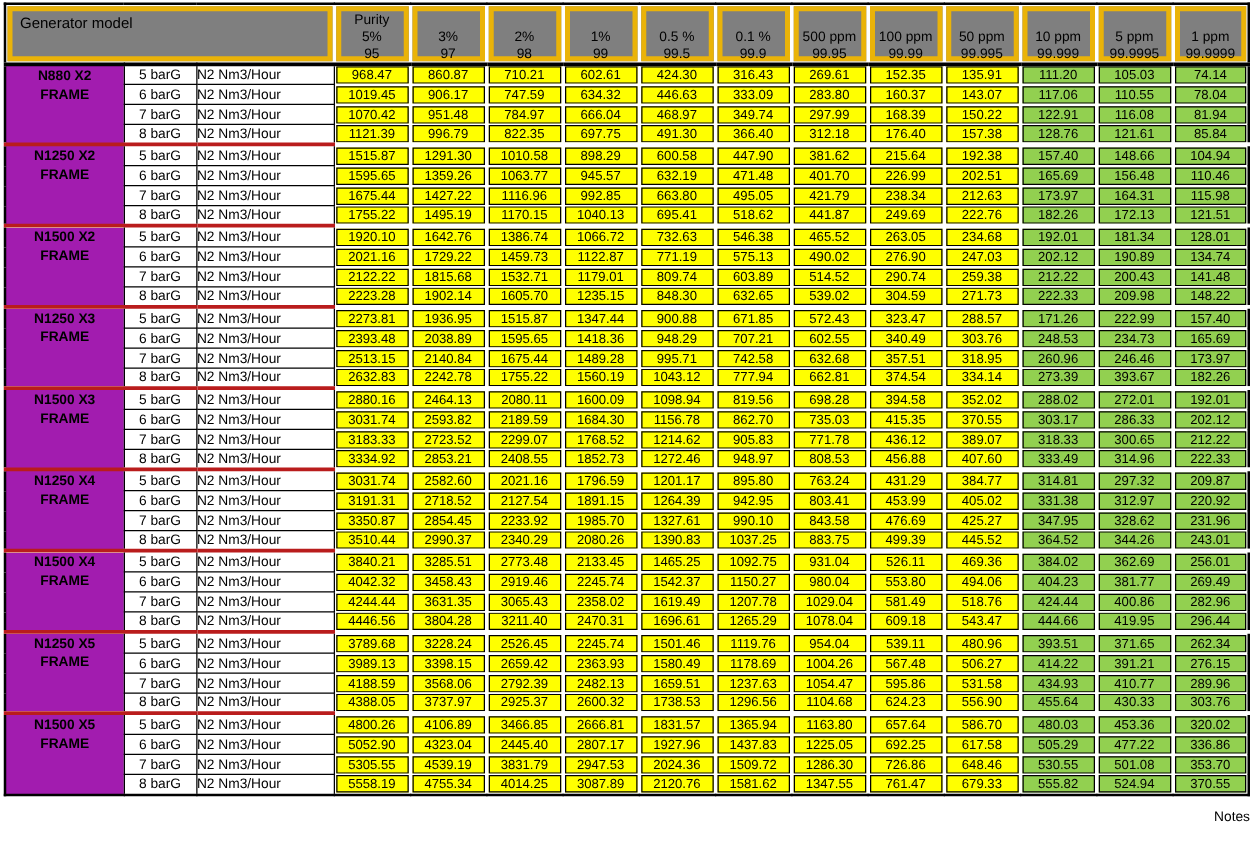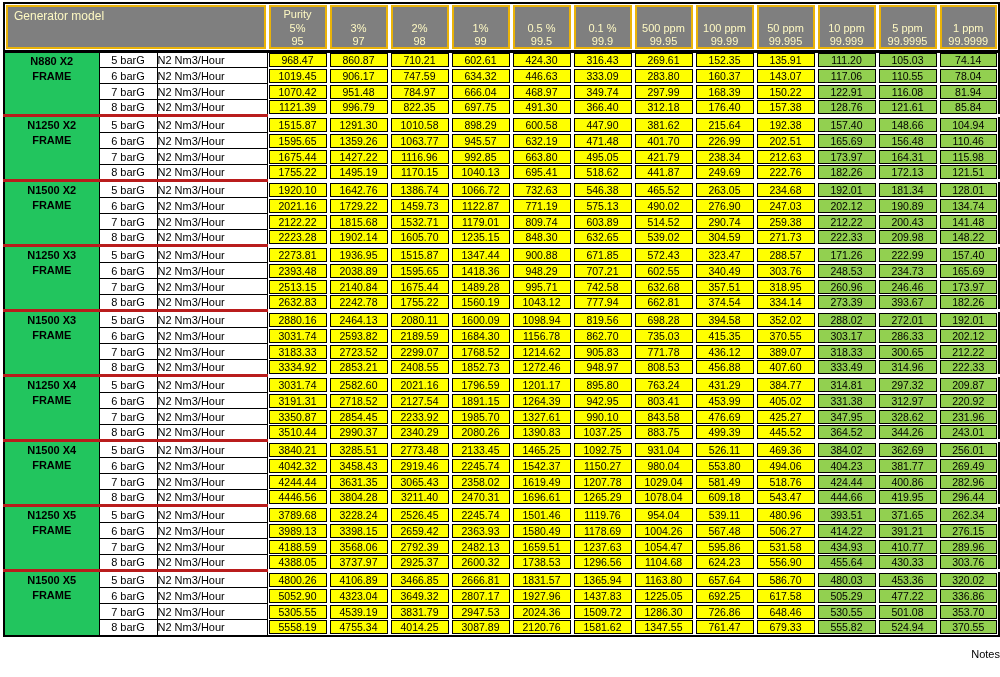--- a/index.html
+++ b/index.html
@@ -19,32 +19,32 @@
     border: 2px solid #000;
     background: #fff;
   }
   td { padding: 0; overflow: hidden; white-space: nowrap; }
 
   
   thead tr { height: 48px; }
   td.hc { border: 1px solid #fff; border-bottom: 3px solid #000; vertical-align: top; background: #fff; }
   .hbox {
     margin: 1px; height: 44px;
-    border: 2px solid #eab308;
-    background: #7F7F7F; color: #fef9c3;
+    border: 4px solid #eab308;
+    background: #7F7F7F; color: #000000;
     font-size: 11px; text-align: center;
     padding-top: 1px;
   }
   .hl { height: 13.5px; line-height: 13.5px; }
   .corner-box { text-align: left; padding: 2px 0 0 6px; font-size: 12px; }
 
   
   tbody tr { height: 16px; }
   td.model {
-    border: 1px solid #000; background: #22c55e;
+    border: 1px solid #000; background: #a21caf;
     vertical-align: top; text-align: center;
     font-weight: bold; font-size: 11px; line-height: 15px; padding-top: 1px;
   }
   td.press {
     border: 1px solid #000; background: #fff;
     font-weight: normal; font-size: 11px; text-align: center;
   }
   td.unit {
     border: 1px solid #000; background: #fff;
     font-size: 11px; text-align: left; padding-left: 0;
@@ -1541,21 +1541,21 @@
         <tr>
           <td class="press">6 barG</td>
           <td class="unit">N2 Nm3/Hour</td>
           <td class="data">
             <div class="vbox yellow">5052.90</div>
           </td>
           <td class="data">
             <div class="vbox yellow">4323.04</div>
           </td>
           <td class="data">
-            <div class="vbox yellow">3649.32</div>
+            <div class="vbox yellow">2445.40</div>
           </td>
           <td class="data">
             <div class="vbox yellow">2807.17</div>
           </td>
           <td class="data">
             <div class="vbox yellow">1927.96</div>
           </td>
           <td class="data">
             <div class="vbox yellow">1437.83</div>
           </td>

